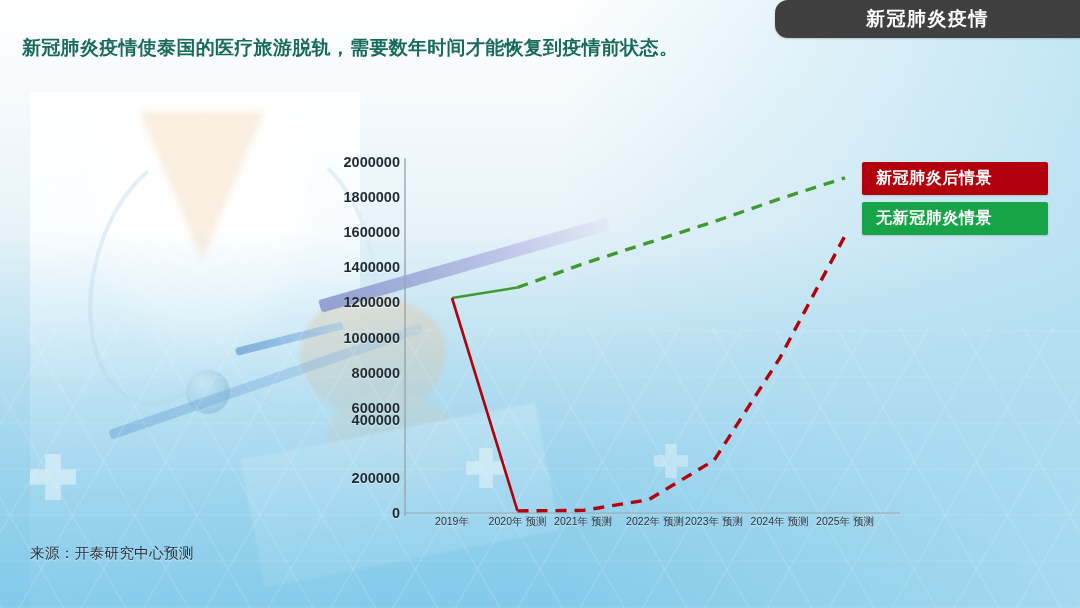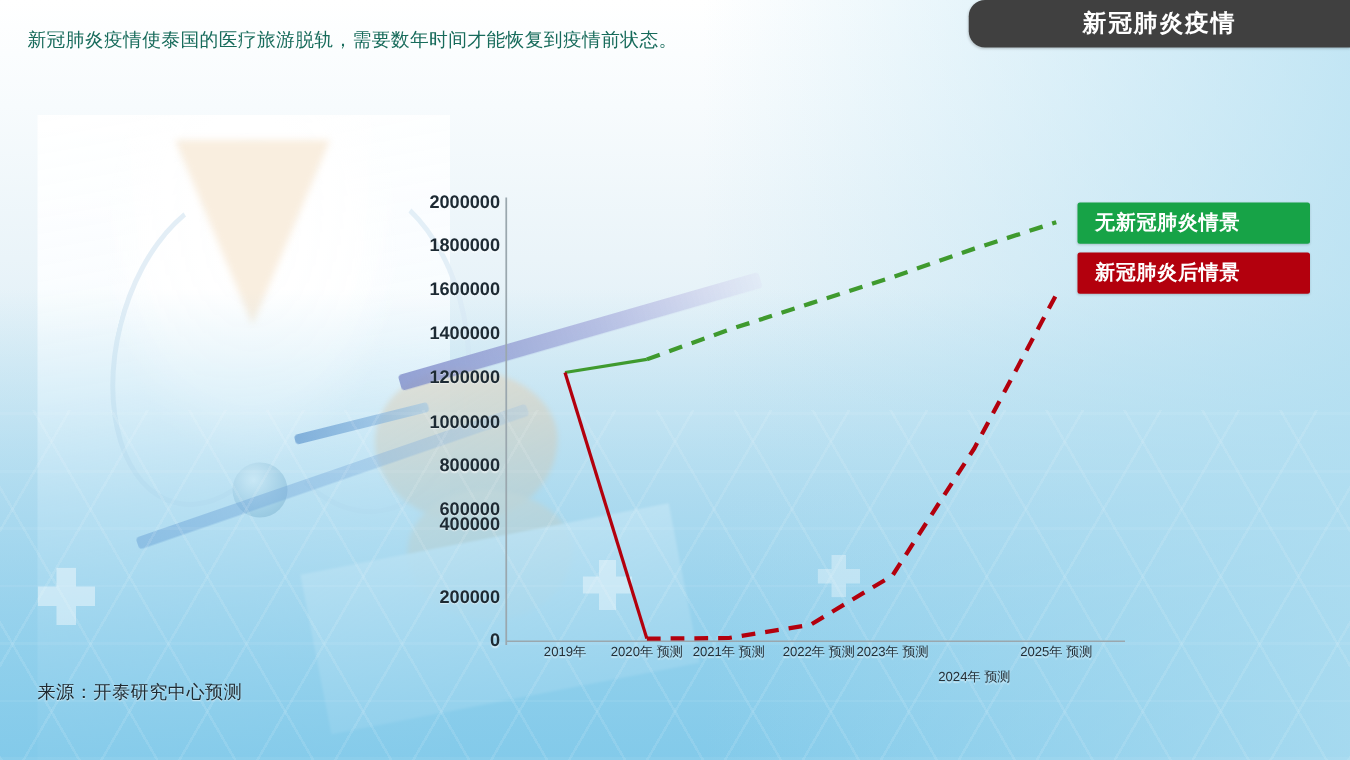--- a/index.html
+++ b/index.html
@@ -84,22 +84,22 @@
     background:#404040;border-radius:13px 0 0 13px;
     display:flex;align-items:center;justify-content:center;
     box-shadow:0 1px 2px rgba(0,0,0,.18);
   }
   .tab-badge span{
     color:#ffffff;font-size:19px;font-weight:700;letter-spacing:1.5px;
     font-family:"Liberation Sans","DejaVu Sans",sans-serif;
   }
 
   .headline{
-    position:absolute;left:22px;top:22px;width:760px;
-    color:#176b5b;font-size:15px;font-weight:400;line-height:1.45;
+    position:absolute;left:22px;top:34px;width:760px;
+    color:#176b5b;font-size:19px;font-weight:700;line-height:1.45;
     letter-spacing:.3px;
     font-family:"Liberation Sans","DejaVu Sans",sans-serif;
     text-shadow:0 1px 1px rgba(255,255,255,.7);
   }
 
   
   #chart-area{position:absolute;left:0;top:0;width:1080px;height:608px;}
   .chart-title{
     position:absolute;left:560px;top:110px;width:330px;text-align:center;
     font-size:19px;font-weight:700;color:#16181a;letter-spacing:.5px;
@@ -199,40 +199,40 @@
         <div class="ytick" style="top: 420px;">400000</div>
         <div class="ytick" style="top: 477.9px;">200000</div>
         <div class="ytick" style="top: 513px;">0</div>
       </div>
     <div id="xaxis-labels">
         <div class="xtick" style="left: 452px;">2019年</div>
         <div class="xtick" style="left: 517.5px;">2020年 预测</div>
         <div class="xtick" style="left: 583px;">2021年 预测</div>
         <div class="xtick" style="left: 619px; margin-left: 36px;">2022年 预测</div>
         <div class="xtick" style="left: 714px;">2023年 预测</div>
-        <div class="xtick" style="left: 779.5px; margin-top: 20px;">2024年 预测</div>
+        <div class="xtick" style="left: 779.5px;">2024年 预测</div>
         <div class="xtick" style="left: 845px;">2025年 预测</div>
       </div>
 
     <svg id="plot" viewBox="0 0 1080 608" preserveAspectRatio="none">
       <line id="axis-y" x1="405" y1="158" x2="405" y2="516" stroke="#9aa7ae" stroke-width="1.4"></line>
       <line id="axis-x" x1="405" y1="513" x2="900" y2="513" stroke="#9aa7ae" stroke-width="1.2"></line>
       <g id="series-layer">
           <polyline points="452.0,298.0 517.5,287.5" fill="none" stroke="#3f9a2e" stroke-width="2.6" stroke-linecap="butt" stroke-linejoin="round"></polyline>
           <polyline points="517.5,287.5 583.0,263.8 648.5,242.7 714.0,221.7 779.5,198.9 845.0,177.8" fill="none" stroke="#3f9a2e" stroke-width="3.4" stroke-linecap="butt" stroke-linejoin="round" stroke-dasharray="11 8"></polyline>
           <polyline points="452.0,298.0 517.5,510.9" fill="none" stroke="#b3000d" stroke-width="2.6" stroke-linecap="butt" stroke-linejoin="round"></polyline>
           <polyline points="517.5,510.9 583.0,510.4 648.5,499.8 714.0,460.4 779.5,358.6 845.0,235.7" fill="none" stroke="#b3000d" stroke-width="3.4" stroke-linecap="butt" stroke-linejoin="round" stroke-dasharray="11 8"></polyline>
         </g>
     </svg>
 
     <div id="legend">
+        <div class="legend-item" style="background: rgb(179, 0, 13);">
+          <span>新冠肺炎后情景</span>
+        </div>
         <div class="legend-item" style="background: rgb(23, 163, 71);">
           <span>无新冠肺炎情景</span>
         </div>
-        <div class="legend-item" style="background: rgb(179, 0, 13);">
-          <span>新冠肺炎后情景</span>
-        </div>
       </div>
   </div>
 
   <div class="source">来源：开泰研究中心预测</div>
 
 </div>
 
 </body></html>

